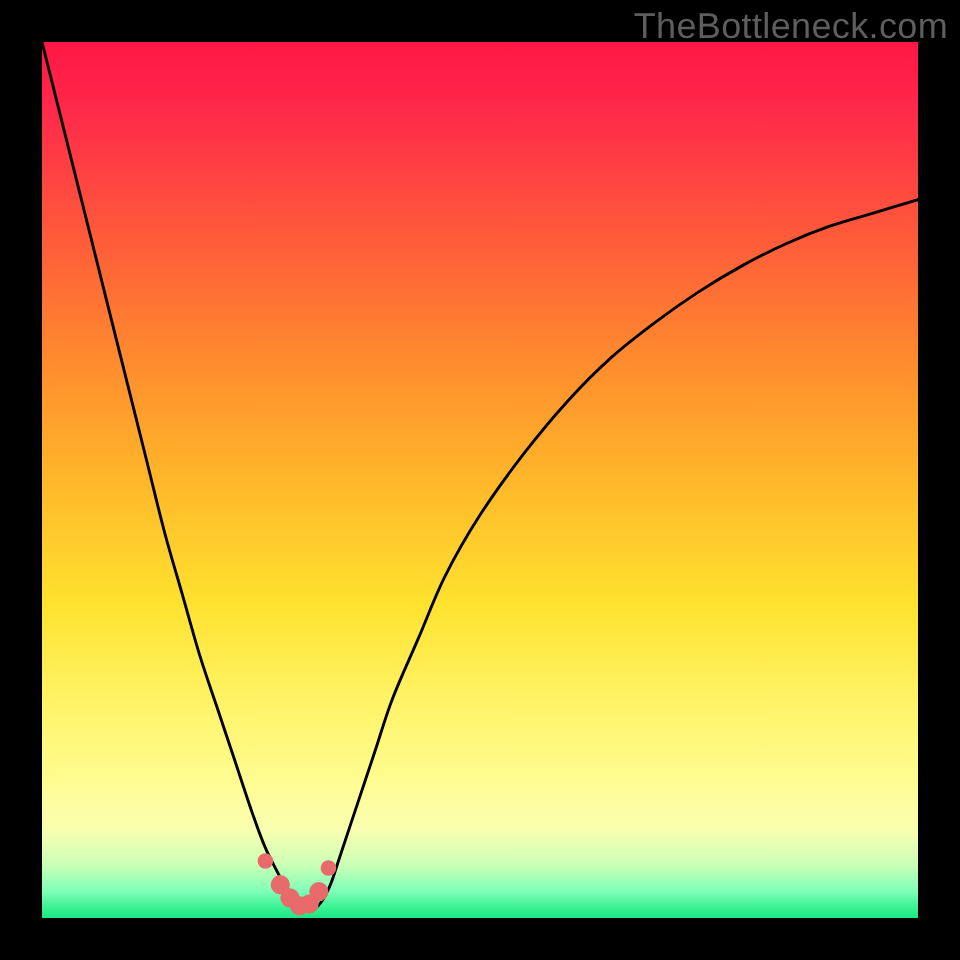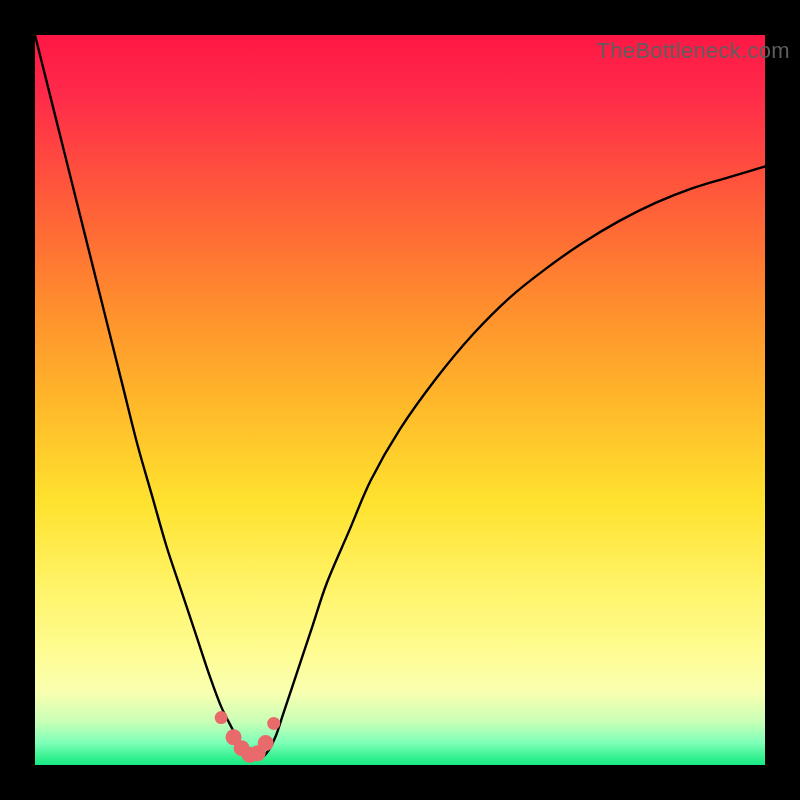--- a/index.html
+++ b/index.html
@@ -40,25 +40,24 @@
       #7dffb8 97%,
       #33f08f 99%,
       #19e884 100%
     );
   }
   .watermark {
     position: absolute;
     top: 6px;
     right: 10px;
     color: #5e5e5e;
-    font-size: 22px;
+    font-size: 30px;
     font-weight: 500;
     letter-spacing: 0.3px;
     user-select: none;
-    margin-top: 32px;
   }
   svg {
     position: absolute;
     left: 0;
     top: 0;
   }
 </style>
 </head>
 <body>
 

